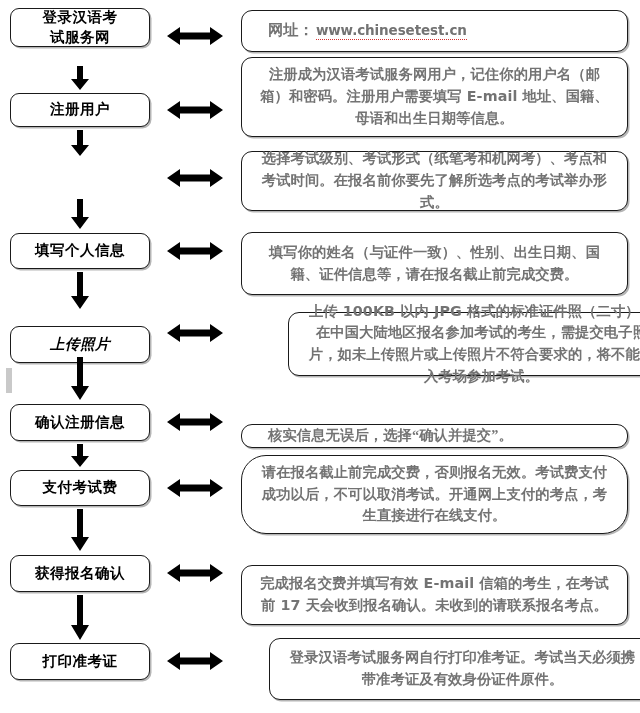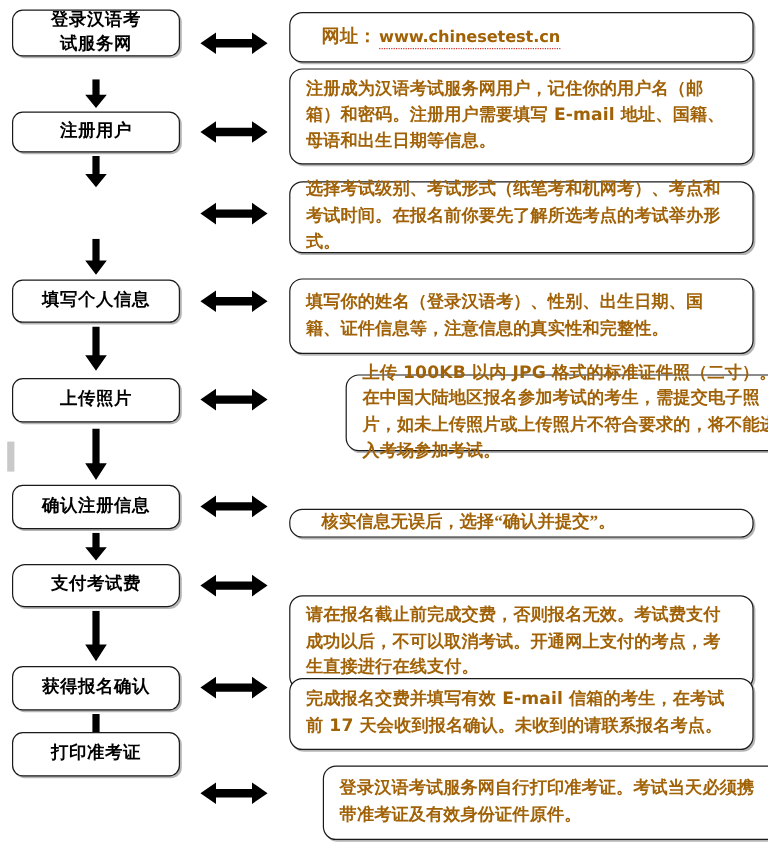--- a/index.html
+++ b/index.html
@@ -56,25 +56,25 @@
     border: 1.6px solid #1a1a1a;
     border-radius: 11px;
     background: #ffffff;
     display: flex;
     align-items: center;
     box-shadow: 1.5px 1.5px 0 rgba(120,120,120,0.55);
   }
   .desc-text {
     font-size: 14.3px;
     font-weight: 700;
-    color: #a16207;
+    color: #737373;
     line-height: 1.52;
     padding: 0 13px;
     letter-spacing: 0.1px;
-    text-align: left;
+    text-align: center;
   }
   .desc-box.center .desc-text {
     padding-left: 26px;
   }
   .url-link {
     font-family: "DejaVu Sans", "Liberation Sans", sans-serif;
     font-weight: 700;
     font-size: 13.5px;
     letter-spacing: -0.1px;
     border-bottom: 1.5px dotted #d32f2f;
@@ -158,28 +158,28 @@
     <path d="M13 0 L19 0 L19 18 L25 18 L16 30 L7 18 L13 18 Z" fill="#000"></path>
   </svg>
 
   <div class="step-box" style="top:233px;height:36px;">
     <div class="step-label">填写个人信息</div>
   </div>
   <svg class="dbl-arrow" style="top:238px;" viewBox="0 0 60 26">
     <path d="M2 13 L15 4 L15 9.5 L45 9.5 L45 4 L58 13 L45 22 L45 16.5 L15 16.5 L15 22 Z" fill="#000"></path>
   </svg>
   <div class="desc-box" style="top:232px;height:63px;">
-    <div class="desc-text">填写你的姓名（登录汉语考）、性别、出生日期、国籍、证件信息等，注意信息的真实性和完整性。</div>
+    <div class="desc-text">填写你的姓名（与证件一致）、性别、出生日期、国籍、证件信息等，请在报名截止前完成交费。</div>
   </div>
 
   <svg class="down-arrow" style="top:272px;height:38px;" viewBox="0 0 32 38">
     <path d="M13 0 L19 0 L19 24 L25 24 L16 37 L7 24 L13 24 Z" fill="#000"></path>
   </svg>
 
-  <div class="step-box" style="top:315px;height:37px;">
+  <div class="step-box" style="top:326px;height:37px;font-style:italic;">
     <div class="step-label">上传照片</div>
   </div>
   <svg class="dbl-arrow" style="top:320px;" viewBox="0 0 60 26">
     <path d="M2 13 L15 4 L15 9.5 L45 9.5 L45 4 L58 13 L45 22 L45 16.5 L15 16.5 L15 22 Z" fill="#000"></path>
   </svg>
   <div class="desc-box" style="top:312px;height:64px;margin-left:47px;">
     <div class="desc-text">上传 100KB 以内 JPG 格式的标准证件照（二寸）。在中国大陆地区报名参加考试的考生，需提交电子照片，如未上传照片或上传照片不符合要求的，将不能进入考场参加考试。</div>
   </div>
 
   <svg class="down-arrow" style="top:357px;height:44px;" viewBox="0 0 32 44">
@@ -199,21 +199,21 @@
   <svg class="down-arrow" style="top:444px;height:24px;" viewBox="0 0 32 24">
     <path d="M13 0 L19 0 L19 12 L25 12 L16 23 L7 12 L13 12 Z" fill="#000"></path>
   </svg>
 
   <div class="step-box" style="top:470px;height:36px;border-radius:11px;">
     <div class="step-label">支付考试费</div>
   </div>
   <svg class="dbl-arrow" style="top:475px;" viewBox="0 0 60 26">
     <path d="M2 13 L15 4 L15 9.5 L45 9.5 L45 4 L58 13 L45 22 L45 16.5 L15 16.5 L15 22 Z" fill="#000"></path>
   </svg>
-  <div class="desc-box" style="top:496px;height:79px;">
+  <div class="desc-box" style="top:455px;height:79px;border-radius:25px;">
     <div class="desc-text">请在报名截止前完成交费，否则报名无效。考试费支付成功以后，不可以取消考试。开通网上支付的考点，考生直接进行在线支付。</div>
   </div>
 
   <svg class="down-arrow" style="top:509px;height:43px;" viewBox="0 0 32 43">
     <path d="M13 0 L19 0 L19 28 L25 28 L16 42 L7 28 L13 28 Z" fill="#000"></path>
   </svg>
 
   <div class="step-box" style="top:555px;height:37px;">
     <div class="step-label">获得报名确认</div>
   </div>
@@ -221,21 +221,21 @@
     <path d="M2 13 L15 4 L15 9.5 L45 9.5 L45 4 L58 13 L45 22 L45 16.5 L15 16.5 L15 22 Z" fill="#000"></path>
   </svg>
   <div class="desc-box" style="top:565px;height:60px;">
     <div class="desc-text">完成报名交费并填写有效 E-mail 信箱的考生，在考试前 17 天会收到报名确认。未收到的请联系报名考点。</div>
   </div>
 
   <svg class="down-arrow" style="top:595px;height:46px;" viewBox="0 0 32 46">
     <path d="M13 0 L19 0 L19 30 L25 30 L16 45 L7 30 L13 30 Z" fill="#000"></path>
   </svg>
 
-  <div class="step-box" style="top:610px;height:37px;text-align:center;">
+  <div class="step-box" style="top:643px;height:37px;text-align:center;">
     <div class="step-label">打印准考证</div>
   </div>
   <svg class="dbl-arrow" style="top:648px;" viewBox="0 0 60 26">
     <path d="M2 13 L15 4 L15 9.5 L45 9.5 L45 4 L58 13 L45 22 L45 16.5 L15 16.5 L15 22 Z" fill="#000"></path>
   </svg>
   <div class="desc-box" style="top:638px;height:62px;margin-left:28px;">
     <div class="desc-text">登录汉语考试服务网自行打印准考证。考试当天必须携带准考证及有效身份证件原件。</div>
   </div>
 
 </div>

